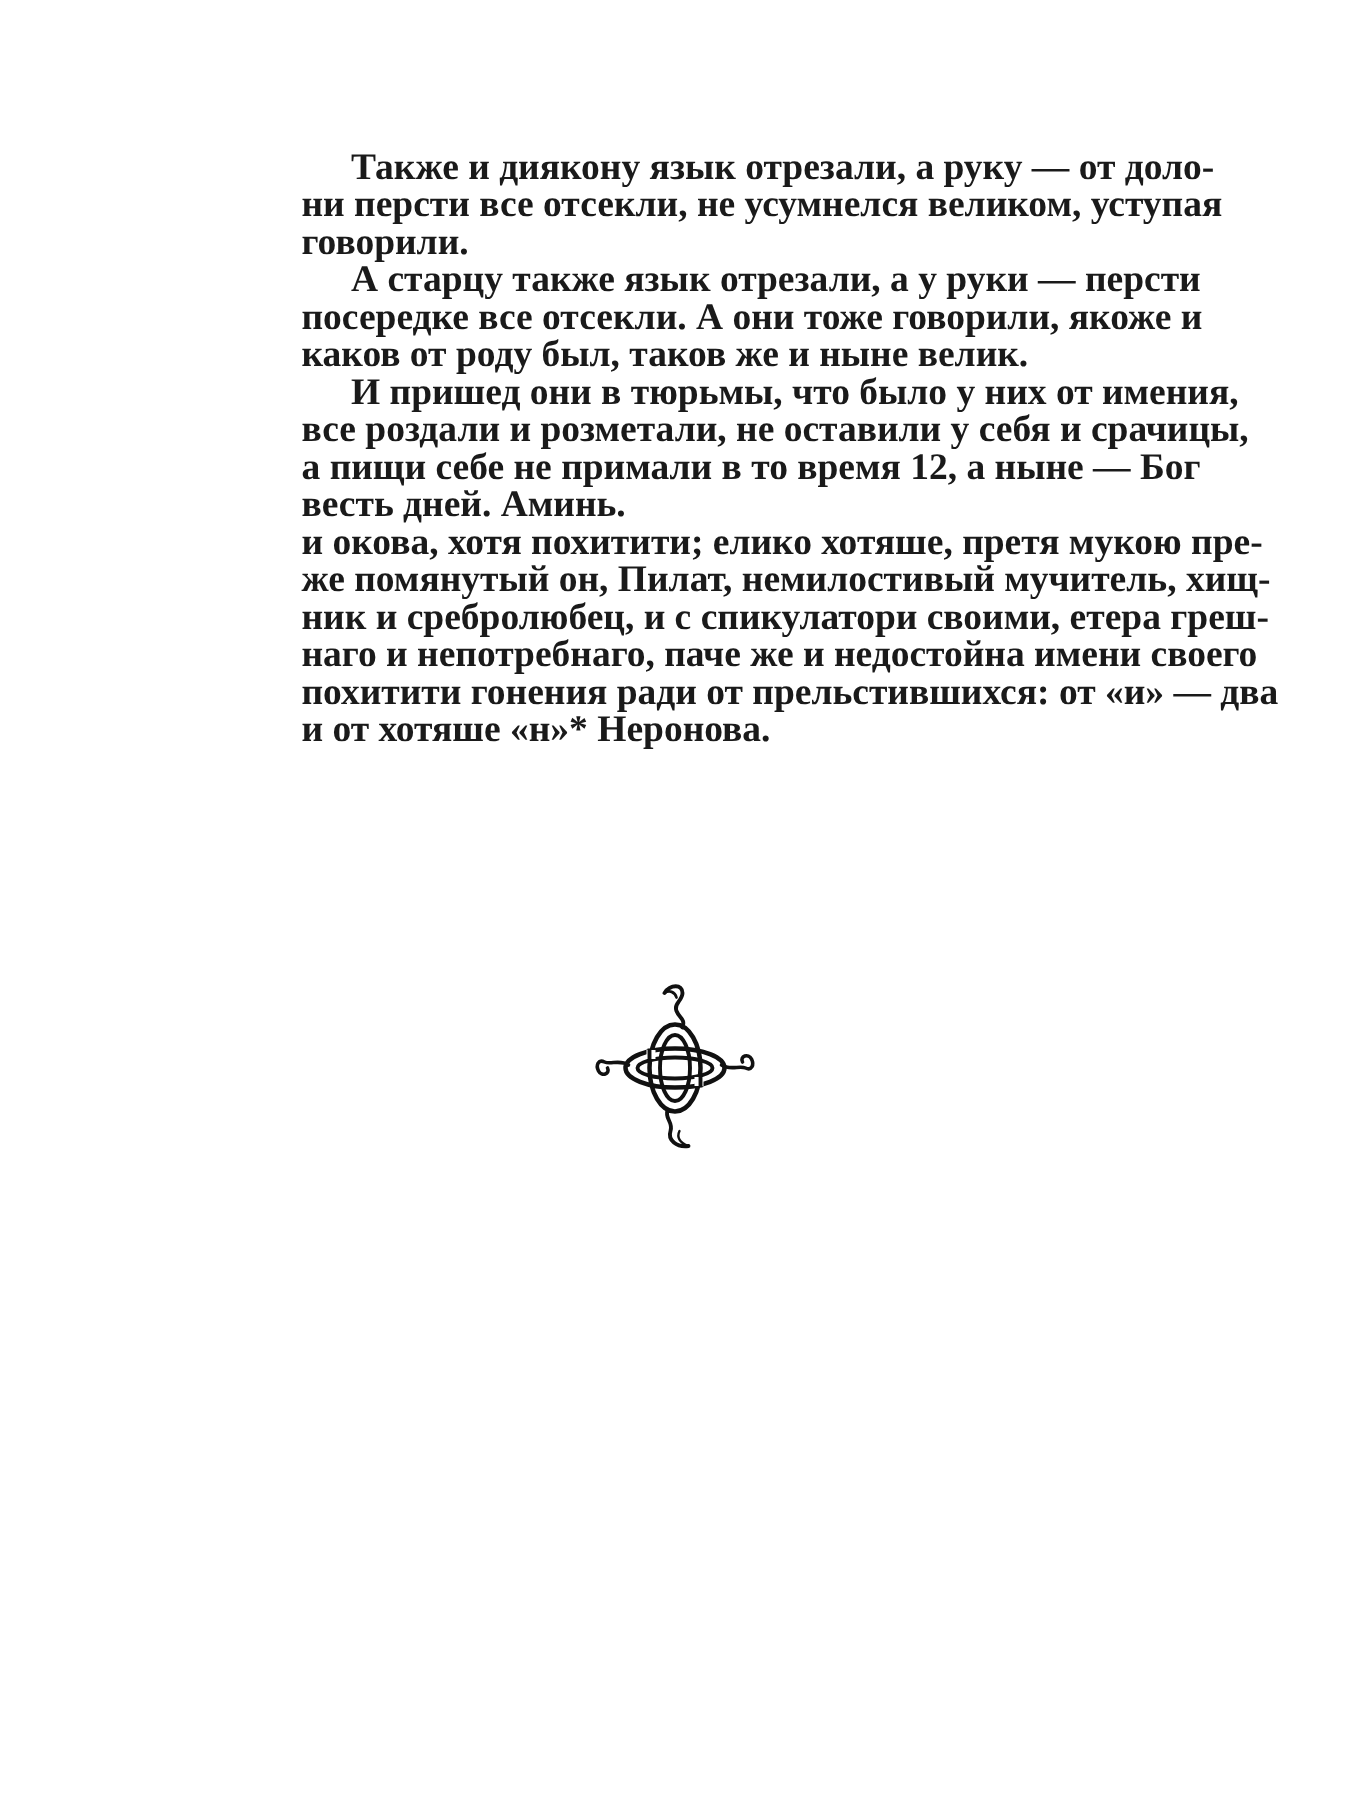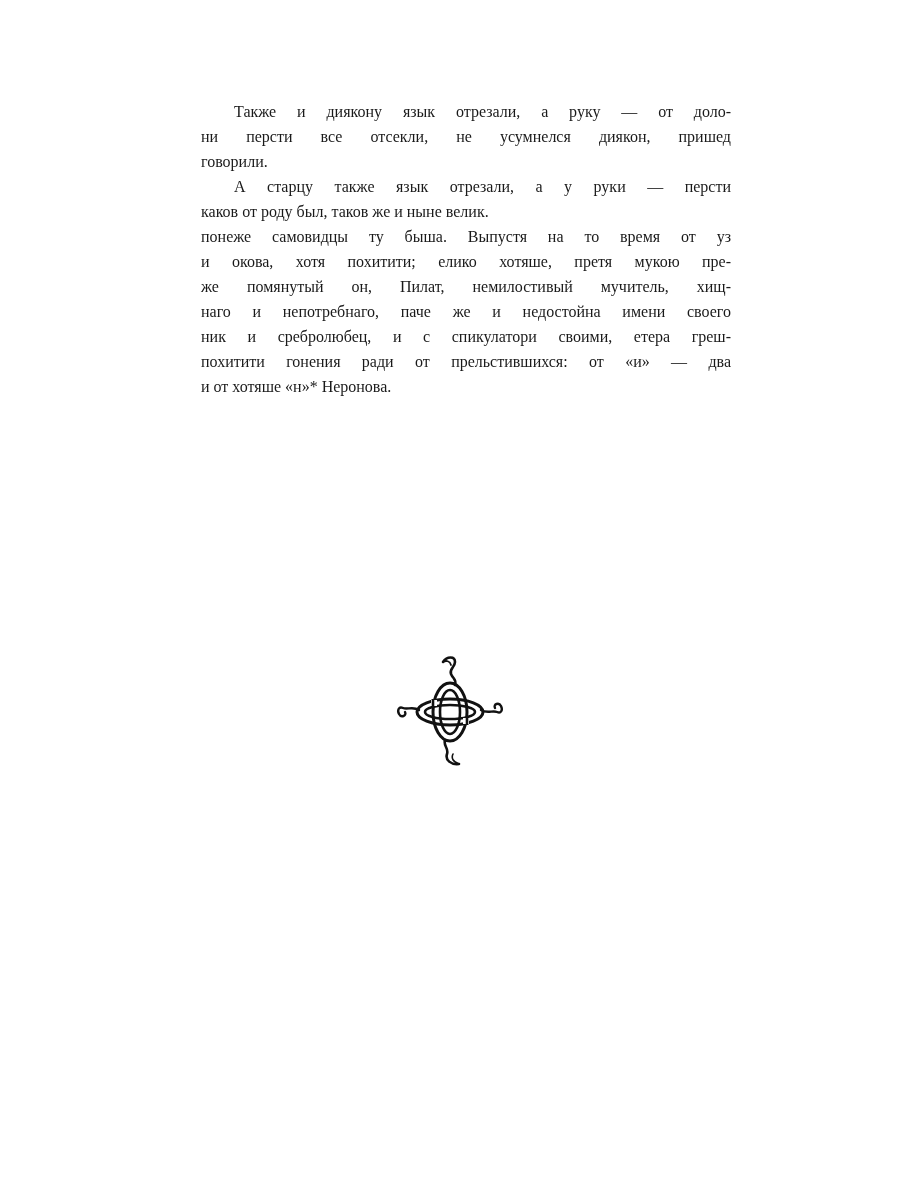--- a/index.html
+++ b/index.html
@@ -12,23 +12,24 @@
       height: 1200px;
       position: relative;
       overflow: hidden;
     }
     .page {
       position: absolute;
       left: 168px;
       top: 99px;
       width: 563px;
       font-family: "Liberation Serif", "DejaVu Serif", serif;
-      font-size: 16px;
+      font-size: 25px;
       line-height: 25px;
       color: #1a1a1a;
+      font-weight: bold;
     }
     .para {
       margin: 0;
       text-align: justify;
       text-indent: 33px;
       hyphens: manual;
     }
     .line {
       display: block;
       text-align: justify;
@@ -47,36 +48,42 @@
       height: 118px;
     }
   </style>
 </head>
 <body>
 
 <div class="page">
 
   <div class="para">
     <span class="line first">Также и диякону язык отрезали, а руку — от доло-</span>
-    <span class="line">ни персти все отсекли, не усумнелся диякон, пришед</span>
+    <span class="line">ни персти все отсекли, не усумнелся великом, уступая</span>
     <span class="line last">говорили.</span>
   </div>
 
   <div class="para">
     <span class="line first">А старцу также язык отрезали, а у руки — персти</span>
+    <span class="line">посередке все отсекли. А они тоже говорили, якоже и</span>
     <span class="line last">каков от роду был, таков же и ныне велик.</span>
   </div>
 
+  <div class="para">
+    <span class="line first">И пришед они в тюрьмы, что было у них от имения,</span>
+    <span class="line">все роздали и розметали, не оставили у себя и срачицы,</span>
+    <span class="line">а пищи себе не примали в то время 12, а ныне — Бог</span>
+    <span class="line last">весть дней. Аминь.</span>
+  </div>
 
   <div class="para">
-    <span class="line">понеже самовидцы ту быша. Выпустя на то время от уз</span>
     <span class="line">и окова, хотя похитити; елико хотяше, претя мукою пре-</span>
     <span class="line">же помянутый он, Пилат, немилостивый мучитель, хищ-</span>
+    <span class="line">ник и сребролюбец, и с спикулатори своими, етера греш-</span>
     <span class="line">наго и непотребнаго, паче же и недостойна имени своего</span>
-    <span class="line">ник и сребролюбец, и с спикулатори своими, етера греш-</span>
     <span class="line">похитити гонения ради от прельстившихся: от «и» — два</span>
     <span class="line last">и от хотяше «н»* Неронова.</span>
   </div>
 </div>
 
 <div class="ornament">
   <svg width="114" height="118" viewBox="0 0 114 118" xmlns="http://www.w3.org/2000/svg">
     <g fill="none" stroke="#111" stroke-linecap="round" stroke-linejoin="round">
 
       <path d="M50 10 C54 4, 62 4, 62 10 C62 15, 56 17, 58 22 C60 27, 64 27, 62 33" stroke-width="2.6"></path>

